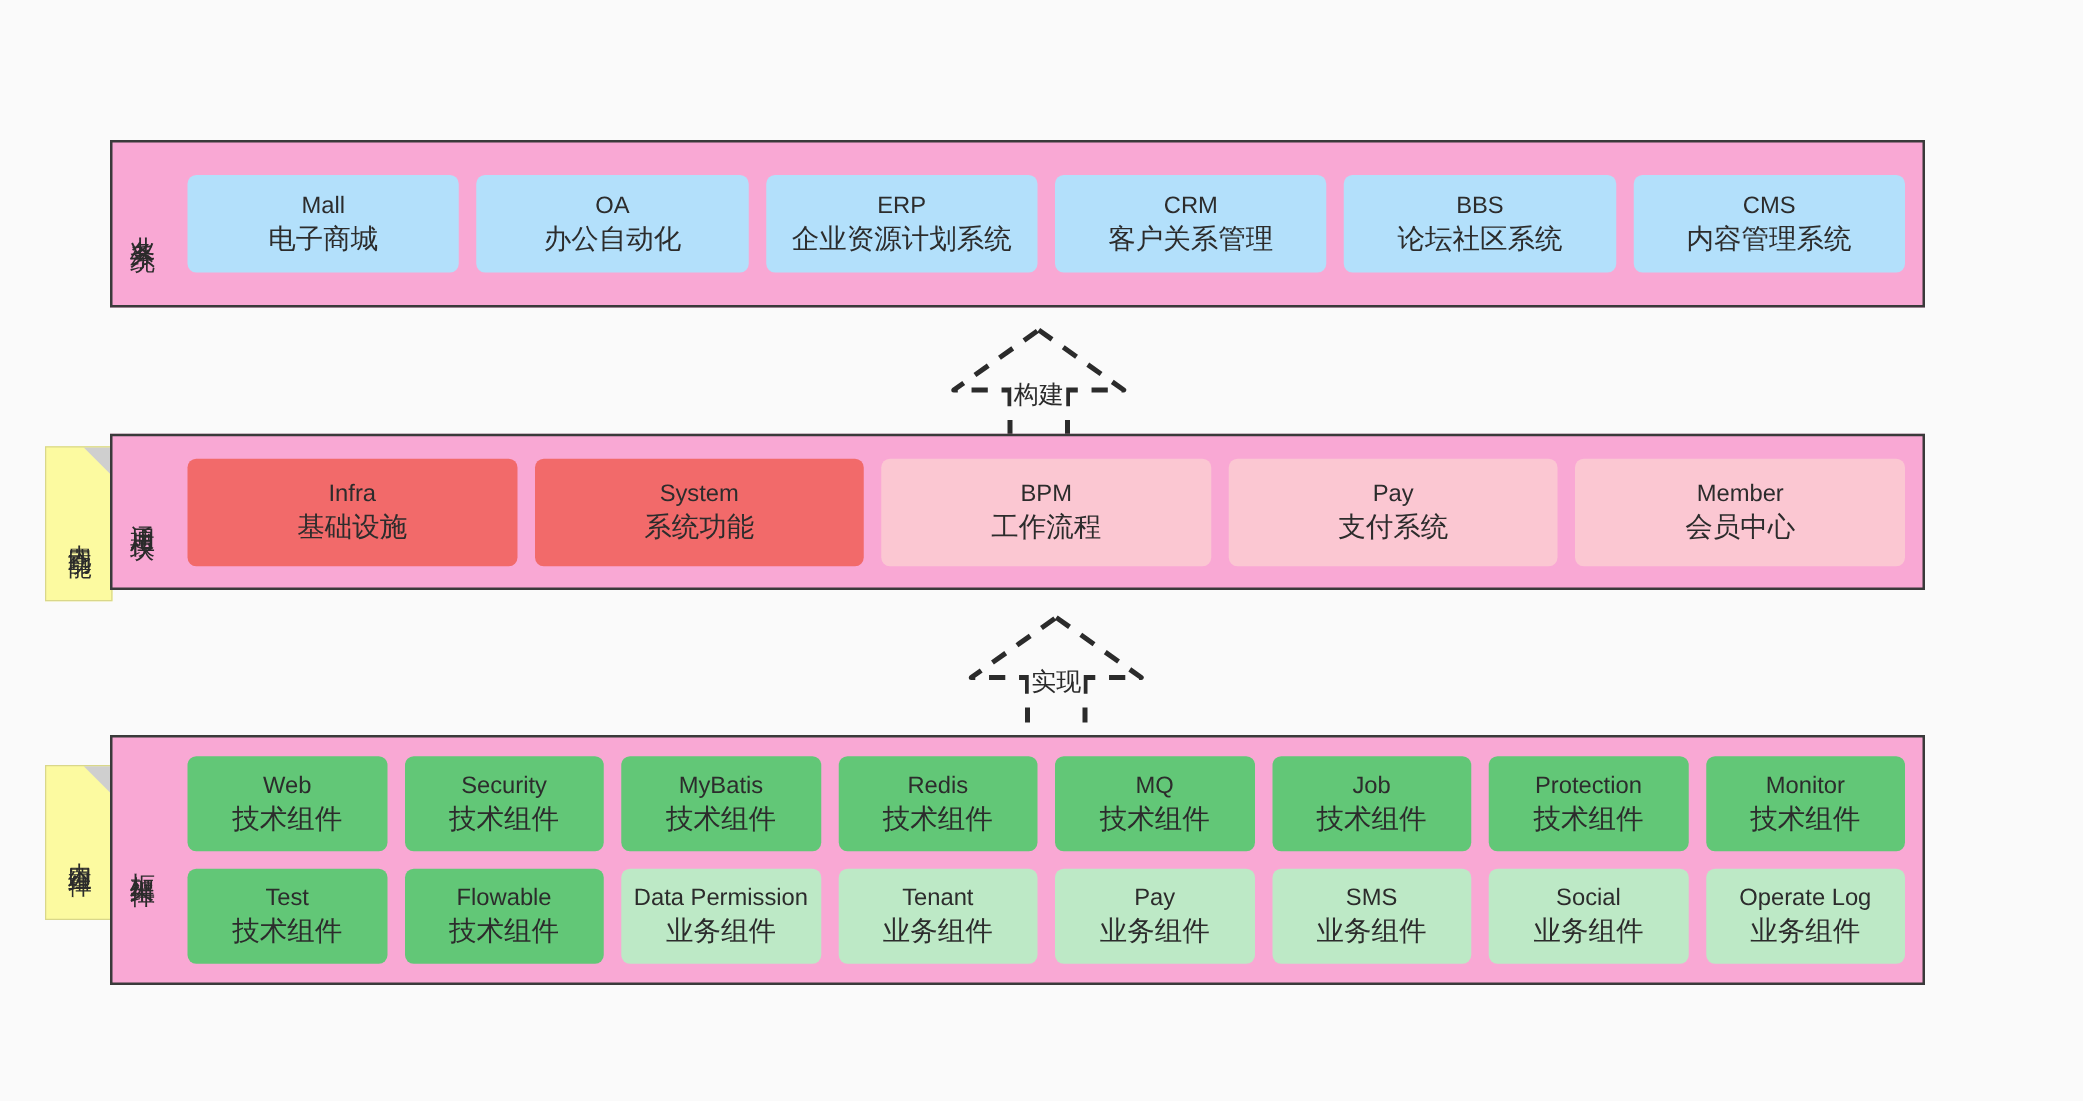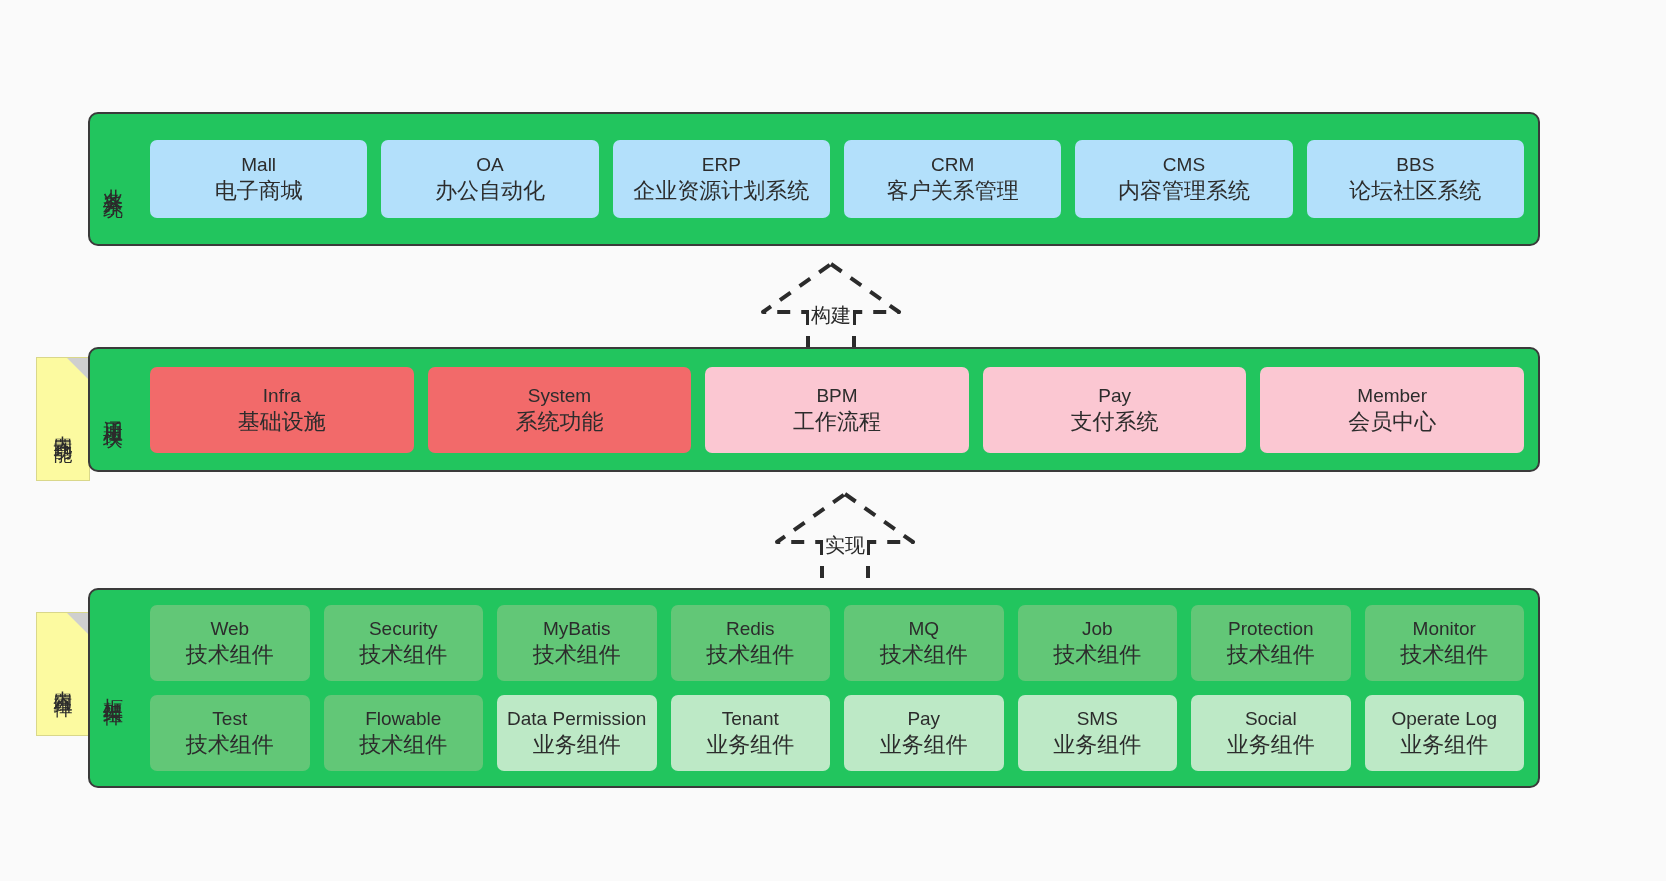--- a/index.html
+++ b/index.html
@@ -7,23 +7,23 @@
     width: 1666px; height: 881px;
     background: #fafafa;
     font-family: "Liberation Sans", "DejaVu Sans", sans-serif;
     overflow: hidden;
   }
   #stage { position: relative; width: 1666px; height: 881px; }
 
   
   .layer {
     position: absolute;
-    background: #22c55e;
+    background: #f9a8d4;
     border: 2px solid #3a3a3a;
-    border-radius: 10px;
+    border-radius: 0;
     display: flex;
     align-items: stretch;
   }
   .layer-title {
     flex: 0 0 auto;
     width: 46px;
     display: flex;
     align-items: center;
     justify-content: center;
     font-size: 20px;
@@ -131,26 +131,26 @@
       </div>
       <div class="node biz">
         <div class="nm">ERP</div>
         <div class="sub">企业资源计划系统</div>
       </div>
       <div class="node biz">
         <div class="nm">CRM</div>
         <div class="sub">客户关系管理</div>
       </div>
       <div class="node biz">
+        <div class="nm">BBS</div>
+        <div class="sub">论坛社区系统</div>
+      </div>
+      <div class="node biz">
         <div class="nm">CMS</div>
         <div class="sub">内容管理系统</div>
-      </div>
-      <div class="node biz">
-        <div class="nm">BBS</div>
-        <div class="sub">论坛社区系统</div>
       </div>
 
     </div>
   </div>
 
   <div class="arrow" style="left:756px; top:258px; width:150px; height:90px;">
     <svg width="150" height="90" viewBox="0 0 150 90">
       <polygon points="75,6 143,54 7,54" fill="none" stroke="#2b2b2b" stroke-width="4" stroke-dasharray="13,11" stroke-linejoin="round"></polygon>
       <line x1="52" y1="54" x2="52" y2="92" stroke="#2b2b2b" stroke-width="4" stroke-dasharray="13,11"></line>
       <line x1="98" y1="54" x2="98" y2="92" stroke="#2b2b2b" stroke-width="4" stroke-dasharray="13,11"></line>

